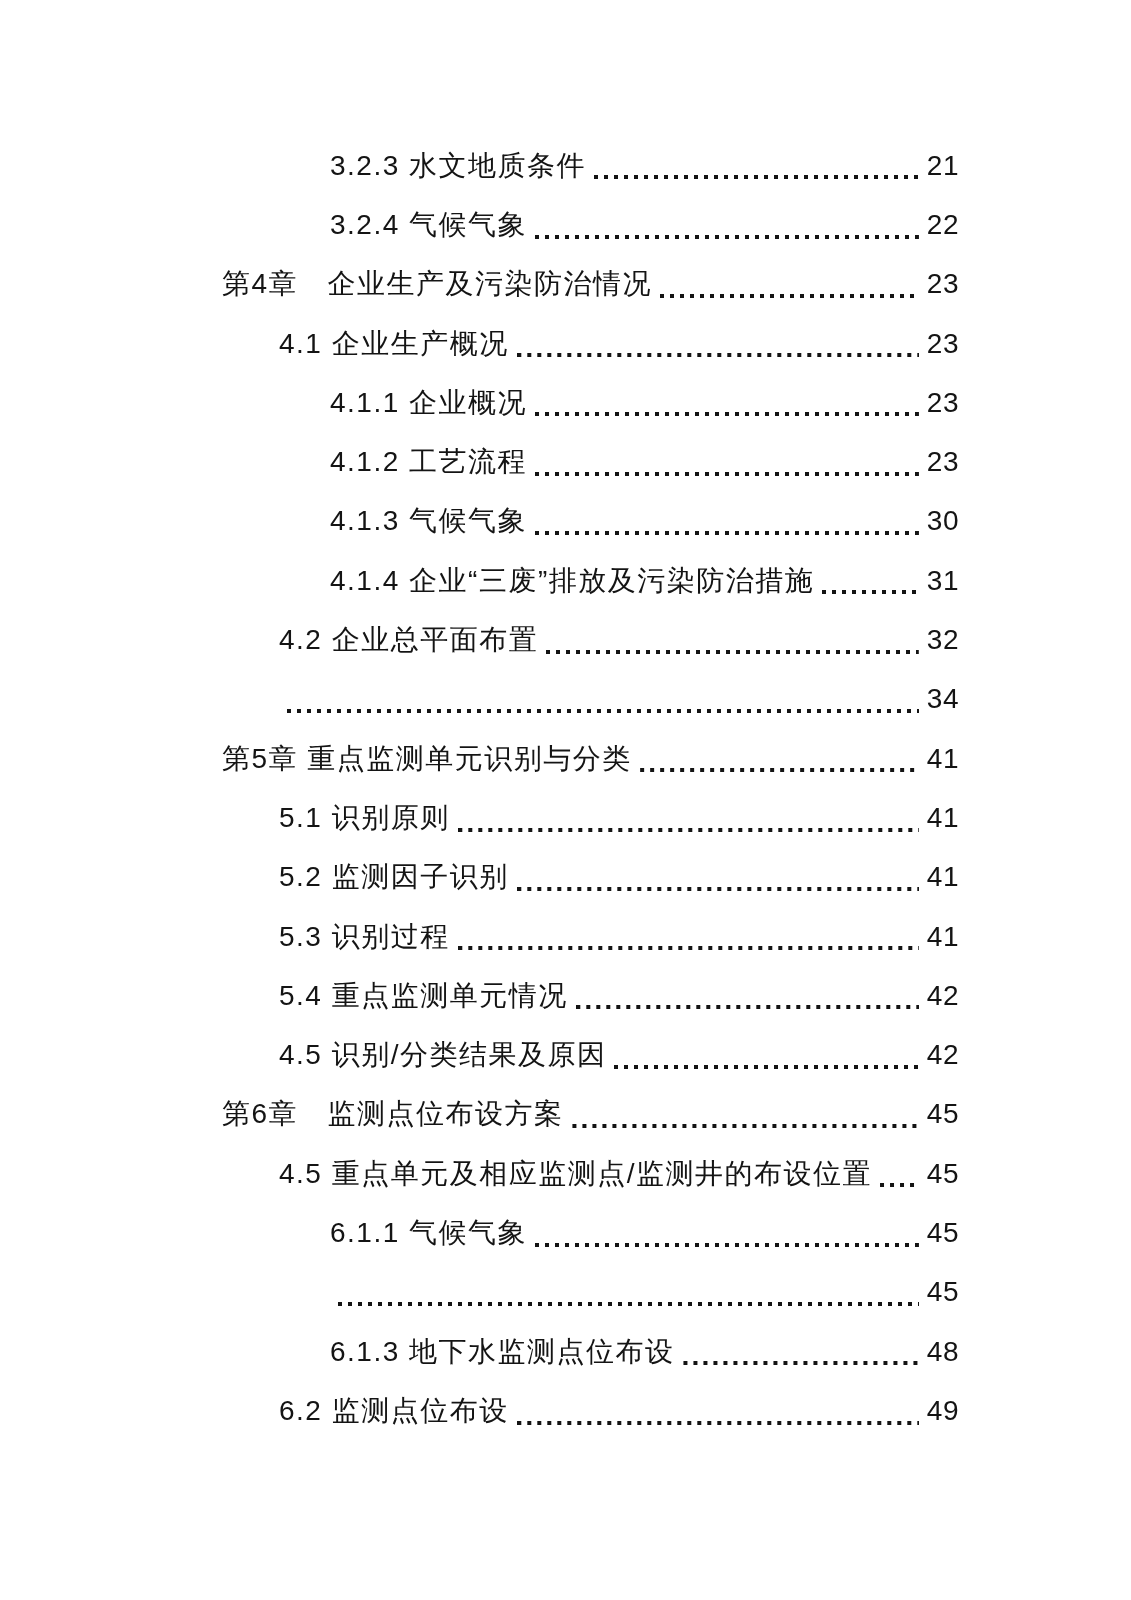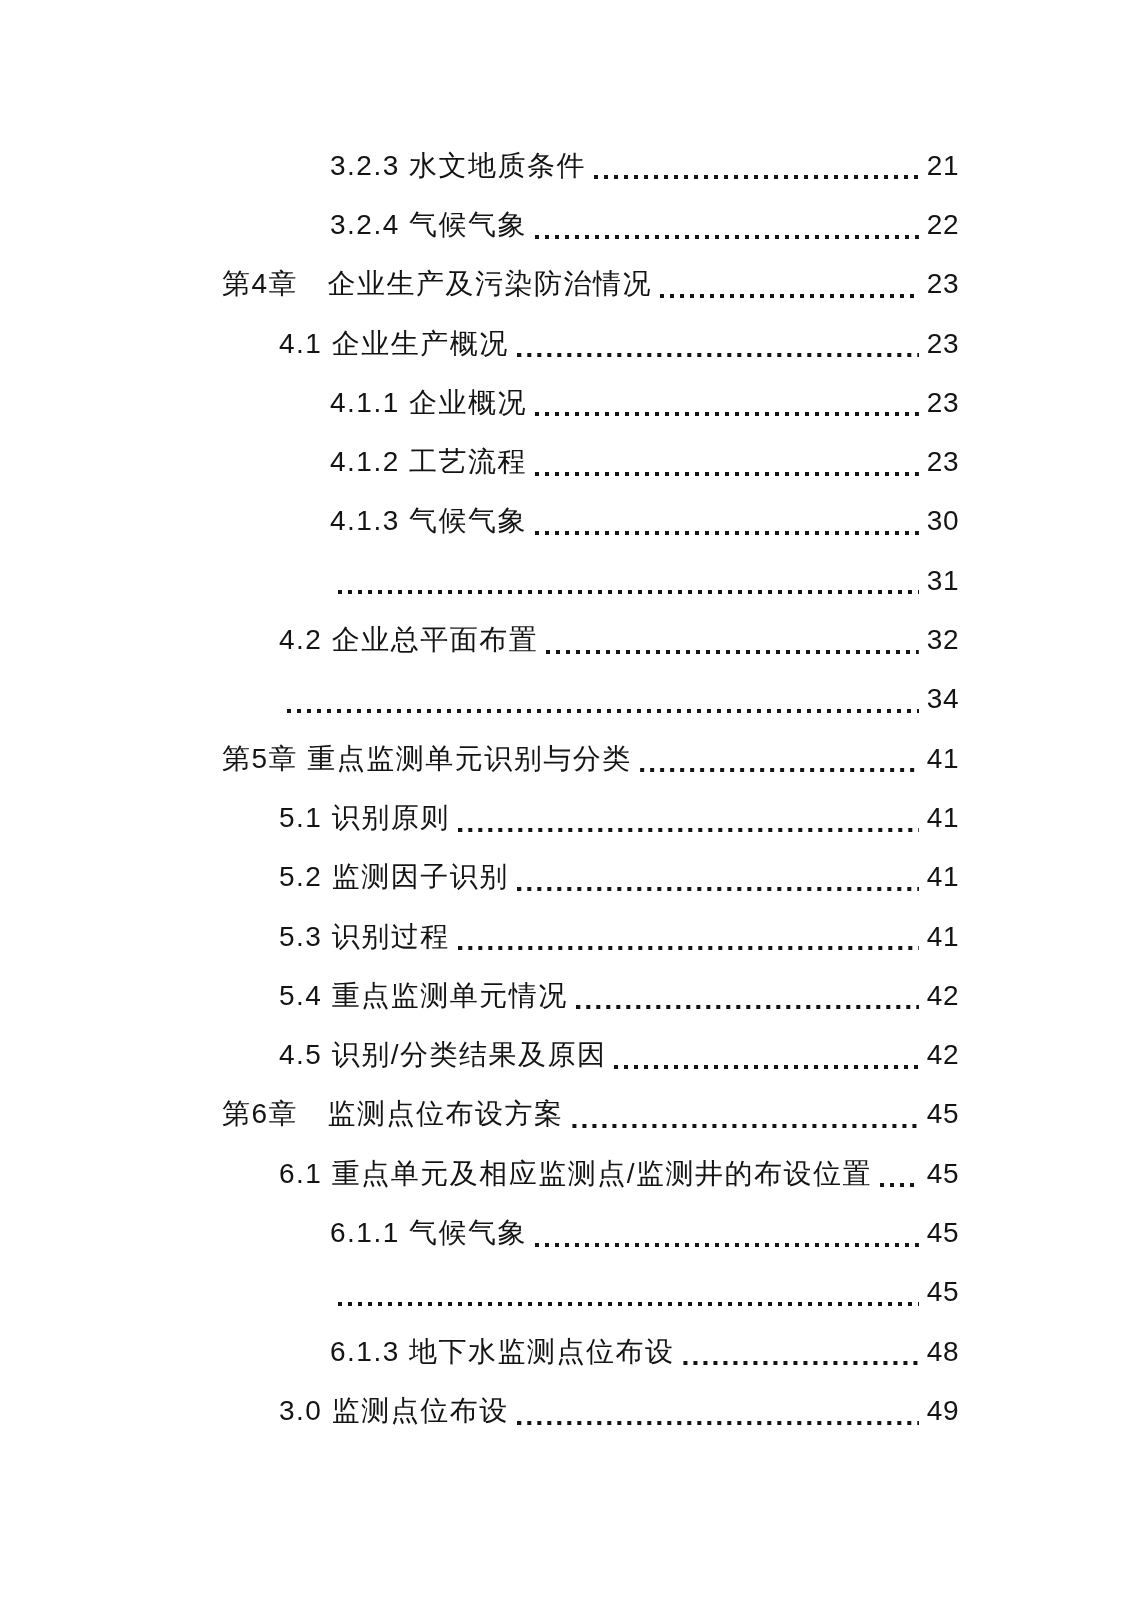--- a/index.html
+++ b/index.html
@@ -90,20 +90,21 @@
     <span class="entry-text">4.1.2 工艺流程</span>
     <span class="leader"></span>
     <span class="page-num">23</span>
   </div>
       <div class="row level-3">
     <span class="entry-text">4.1.3 气候气象</span>
     <span class="leader"></span>
     <span class="page-num">30</span>
   </div>
       <div class="row level-3">
+    <span class="entry-text">4.1.4 企业“三废”排放及污染防治措施</span>
     <span class="leader"></span>
     <span class="page-num">31</span>
   </div>
       <div class="row level-2">
     <span class="entry-text">4.2 企业总平面布置</span>
     <span class="leader"></span>
     <span class="page-num">32</span>
   </div>
       <div class="row level-2">
     <span class="leader"></span>
@@ -138,37 +139,37 @@
     <span class="entry-text">4.5 识别/分类结果及原因</span>
     <span class="leader"></span>
     <span class="page-num">42</span>
   </div>
       <div class="row level-1">
     <span class="entry-text">第6章　监测点位布设方案</span>
     <span class="leader"></span>
     <span class="page-num">45</span>
   </div>
       <div class="row level-2">
-    <span class="entry-text">6.1 重点单元及相应监测点/监测井的布设位置</span>
+    <span class="entry-text">4.5 重点单元及相应监测点/监测井的布设位置</span>
     <span class="leader"></span>
     <span class="page-num">45</span>
   </div>
       <div class="row level-3">
     <span class="entry-text">6.1.1 气候气象</span>
     <span class="leader"></span>
     <span class="page-num">45</span>
   </div>
       <div class="row level-3">
     <span class="leader"></span>
     <span class="page-num">45</span>
   </div>
       <div class="row level-3">
     <span class="entry-text">6.1.3 地下水监测点位布设</span>
     <span class="leader"></span>
     <span class="page-num">48</span>
   </div>
       <div class="row level-2">
-    <span class="entry-text">3.0 监测点位布设</span>
+    <span class="entry-text">6.2 监测点位布设</span>
     <span class="leader"></span>
     <span class="page-num">49</span>
   </div>
     </div>
 </div>
 
 </body></html>

